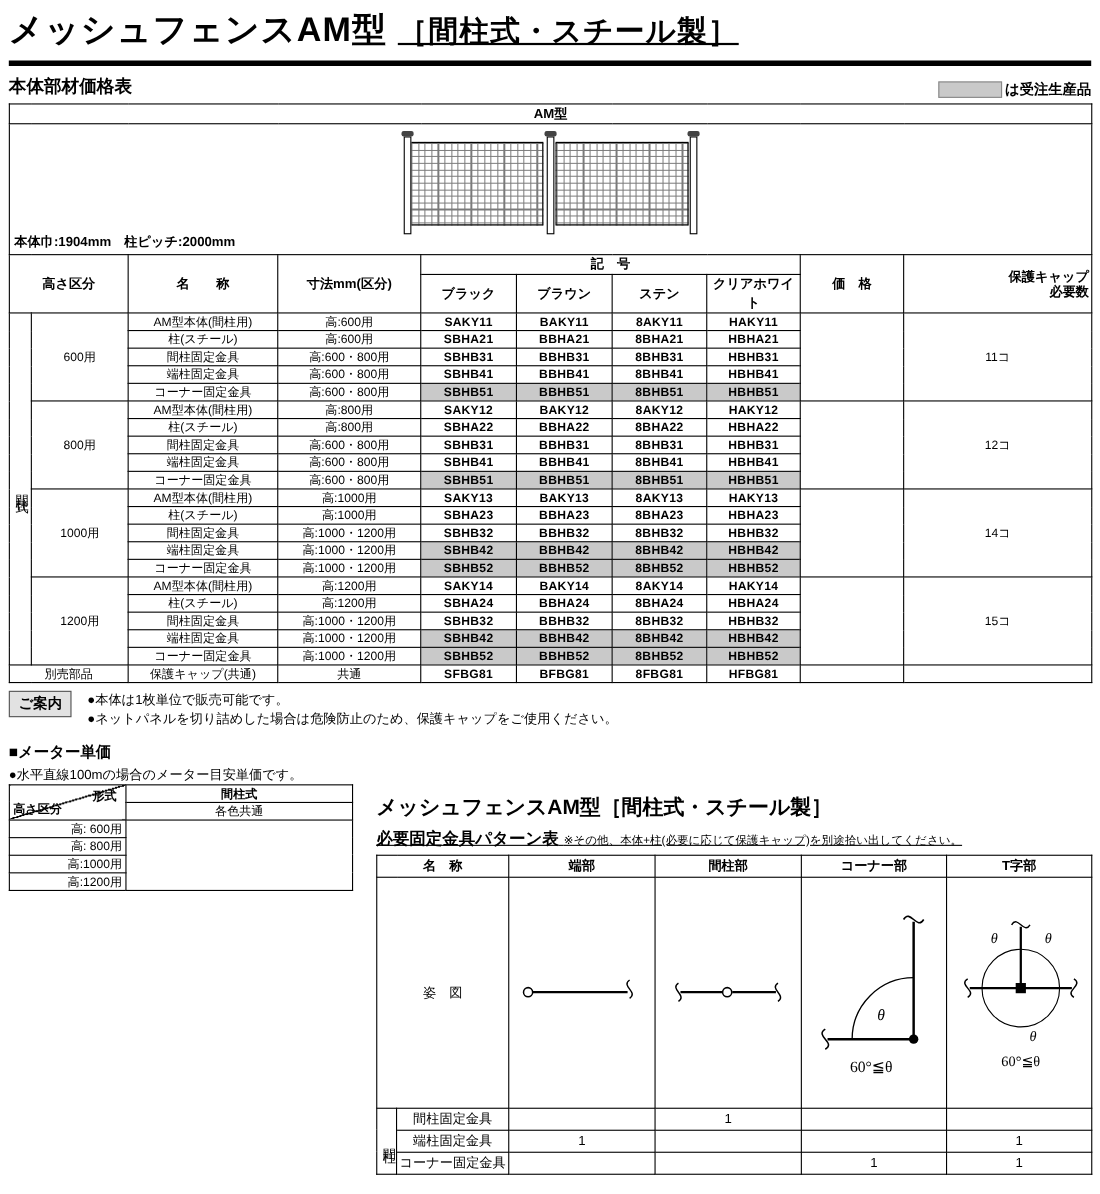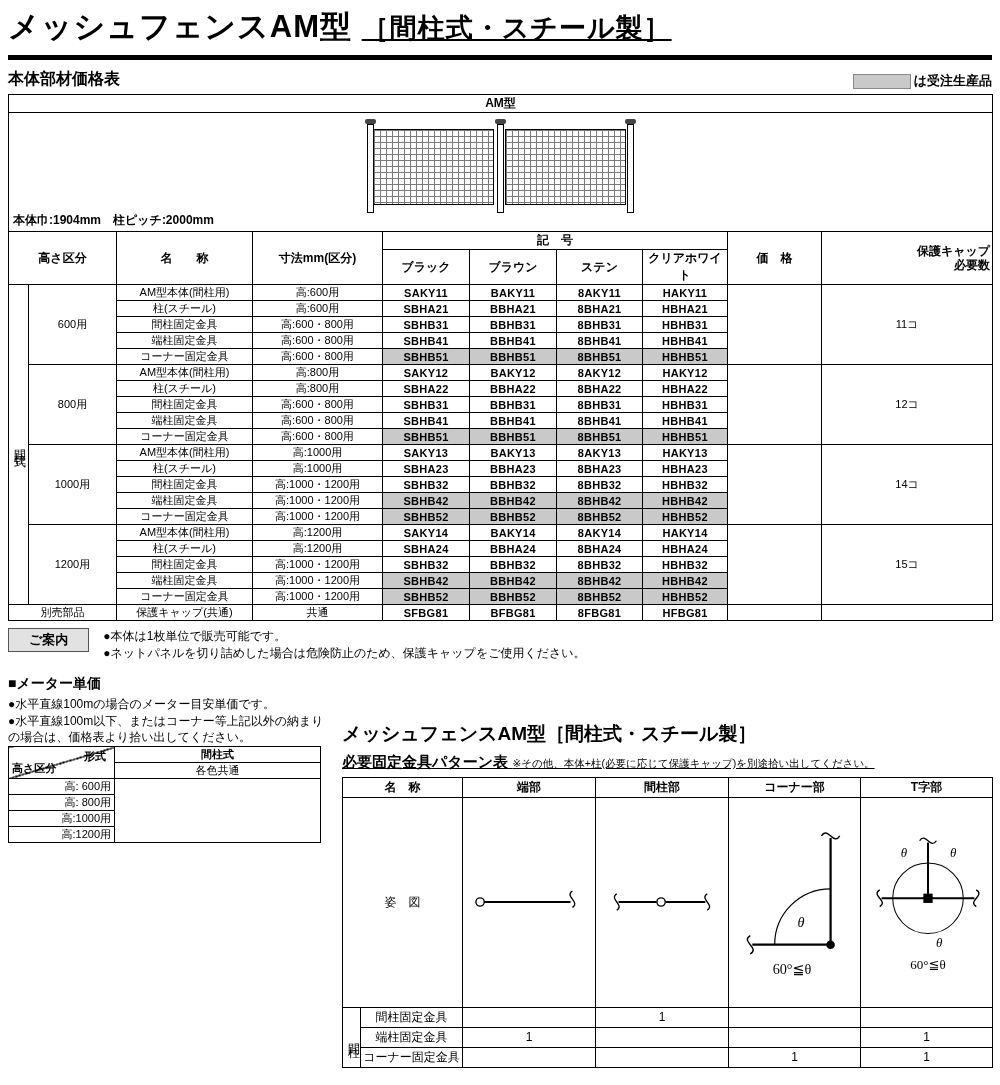--- a/index.html
+++ b/index.html
@@ -44,21 +44,21 @@
     position: absolute; top: 10px; width: 121px; height: 76px;
     border: 1.5px solid #000;
     background-image:
       repeating-linear-gradient(to right, #7a7a7a 0 1px, transparent 1px 6px),
       repeating-linear-gradient(to bottom, #7a7a7a 0 1px, transparent 1px 6px);
   }
   
   .guide-row { display: flex; gap: 14px; margin-top: 7px; align-items: flex-start; }
   .guide-box {
     background: #e2e2e2; border: 1.5px solid #555; font-weight: bold;
-    font-size: 13px; padding: 2px 20px; white-space: nowrap;
+    font-size: 13px; padding: 2px 8px; white-space: nowrap;
   }
   .guide-items div { font-size: 12px; line-height: 1.45; }
   
   .bottom { display: flex; gap: 16px; margin-top: 12px; align-items: flex-start; }
   .meter-col { width: 318px; flex: none; }
   .meter-title { font-size: 14px; font-weight: bold; margin-bottom: 3px; }
   .meter-items div { font-size: 12px; line-height: 1.4; }
   table.meter-table { border-collapse: collapse; width: 312px; table-layout: fixed; }
   table.meter-table th, table.meter-table td { border: 1px solid #000; font-size: 11px; height: 15px; padding: 0 3px; }
   .diag-cell {
@@ -349,21 +349,20 @@
       <div>●ネットパネルを切り詰めした場合は危険防止のため、保護キャップをご使用ください。</div>
     </div>
   </div>
 
   <div class="bottom">
 
     <div class="meter-col">
       <div class="meter-title">■メーター単価</div>
       <div class="meter-items">
         <div>●水平直線100mの場合のメーター目安単価です。</div>
-        <div>●水平直線100m以下、またはコーナー等上記以外の納まりの場合は、価格表より拾い出してください。</div>
       </div>
       <table class="meter-table">
         <colgroup>
             <col style="width:106px">
             <col style="width:206px">
           </colgroup>
         <thead>
           <tr>
             <th rowspan="2" class="diag-cell">
               <span class="diag-top">形式</span>

